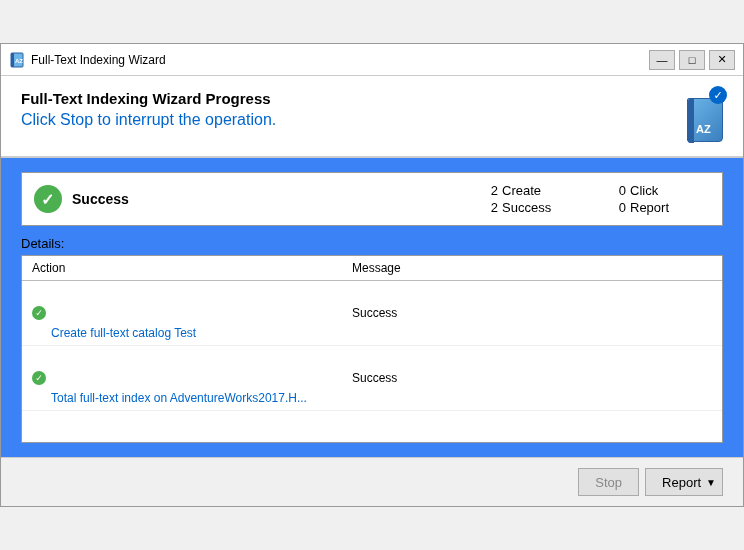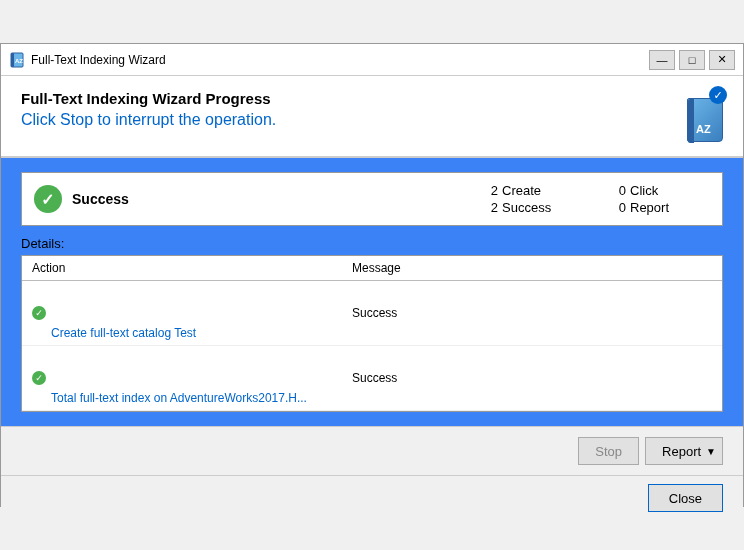--- a/index.html
+++ b/index.html
@@ -352,17 +352,14 @@
   </div>
 
   <div class="bottom-buttons">
     <button class="btn" disabled="">Stop</button>
     <button class="btn report-btn">
       <span>Report</span>
       <span class="btn-arrow">▼</span>
     </button>
   </div>
 
-  <div class="footer-buttons">
-    <button class="btn-close">Close</button>
-  </div>
 
 </div>
 
 </body></html>

